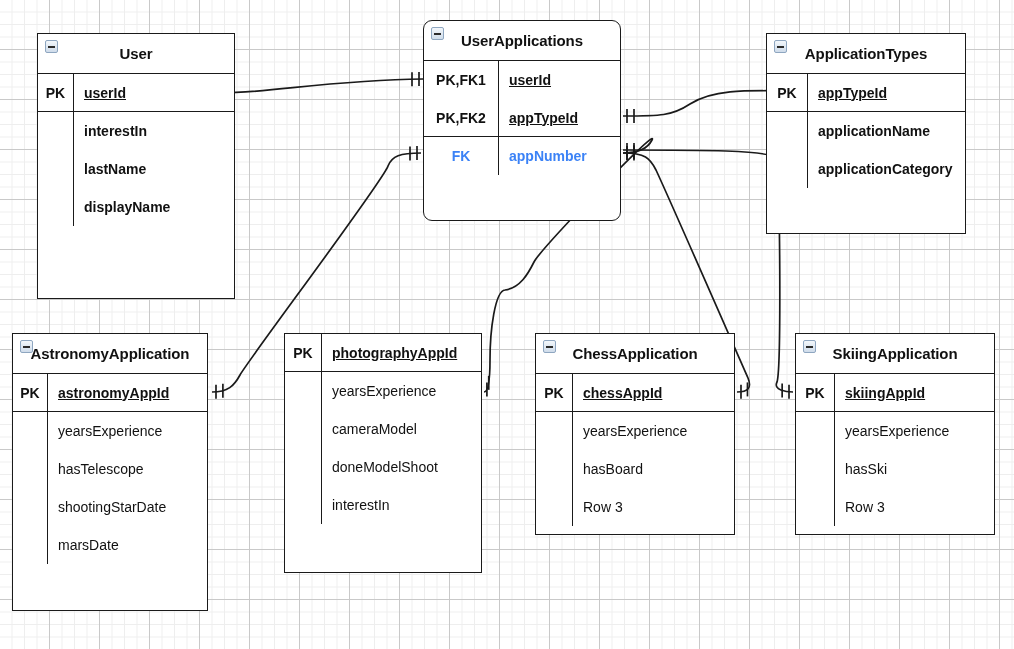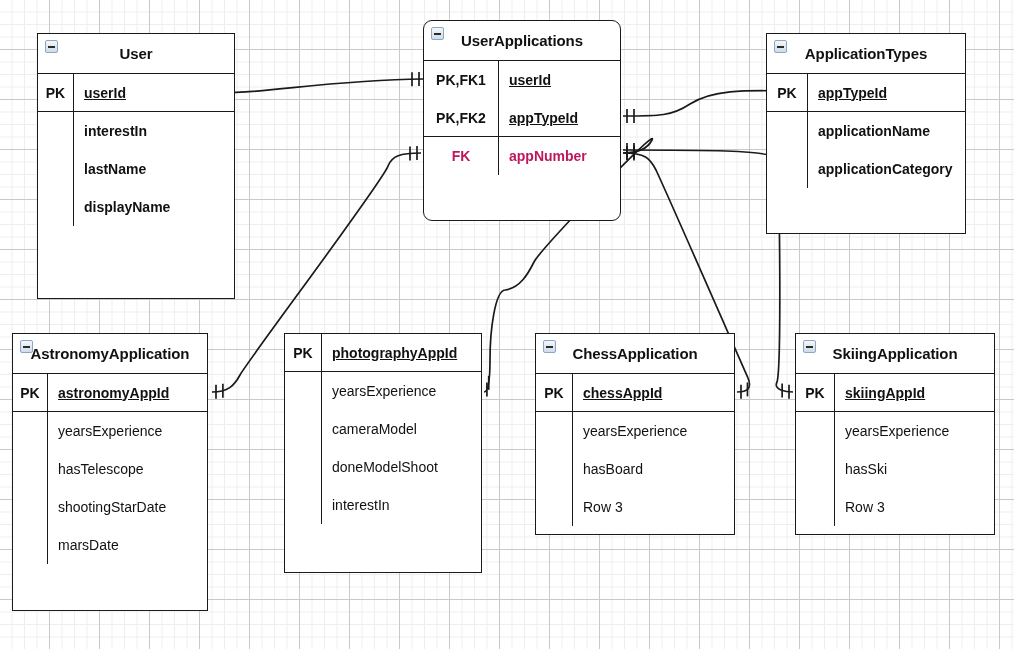--- a/index.html
+++ b/index.html
@@ -108,21 +108,21 @@
   .rname {
     font-size: 14px;
     color: #111111;
     padding-left: 11px;
     box-sizing: border-box;
     flex: 1 1 auto;
     white-space: nowrap;
   }
   .bold   { font-weight: bold; }
   .pkname { font-weight: bold; text-decoration: underline; }
-  .muted  { color: #be185d; }
+  .muted  { color: #3b82f6; }
 </style>
 </head>
 <body>
 
 <div id="canvas">
 
   <svg id="links" viewBox="0 0 1014 649" xmlns="http://www.w3.org/2000/svg">
       <g>
         <path d="M 221 93 C 270 93 330 80 423 79" fill="none" stroke="#1a1a1a" stroke-width="1.7"></path>
         <line x1="224.99986267089844" y1="85.97142028808594" x2="224.99986267089844" y2="99.97142028808594" stroke="#1a1a1a" stroke-width="1.7"></line>

